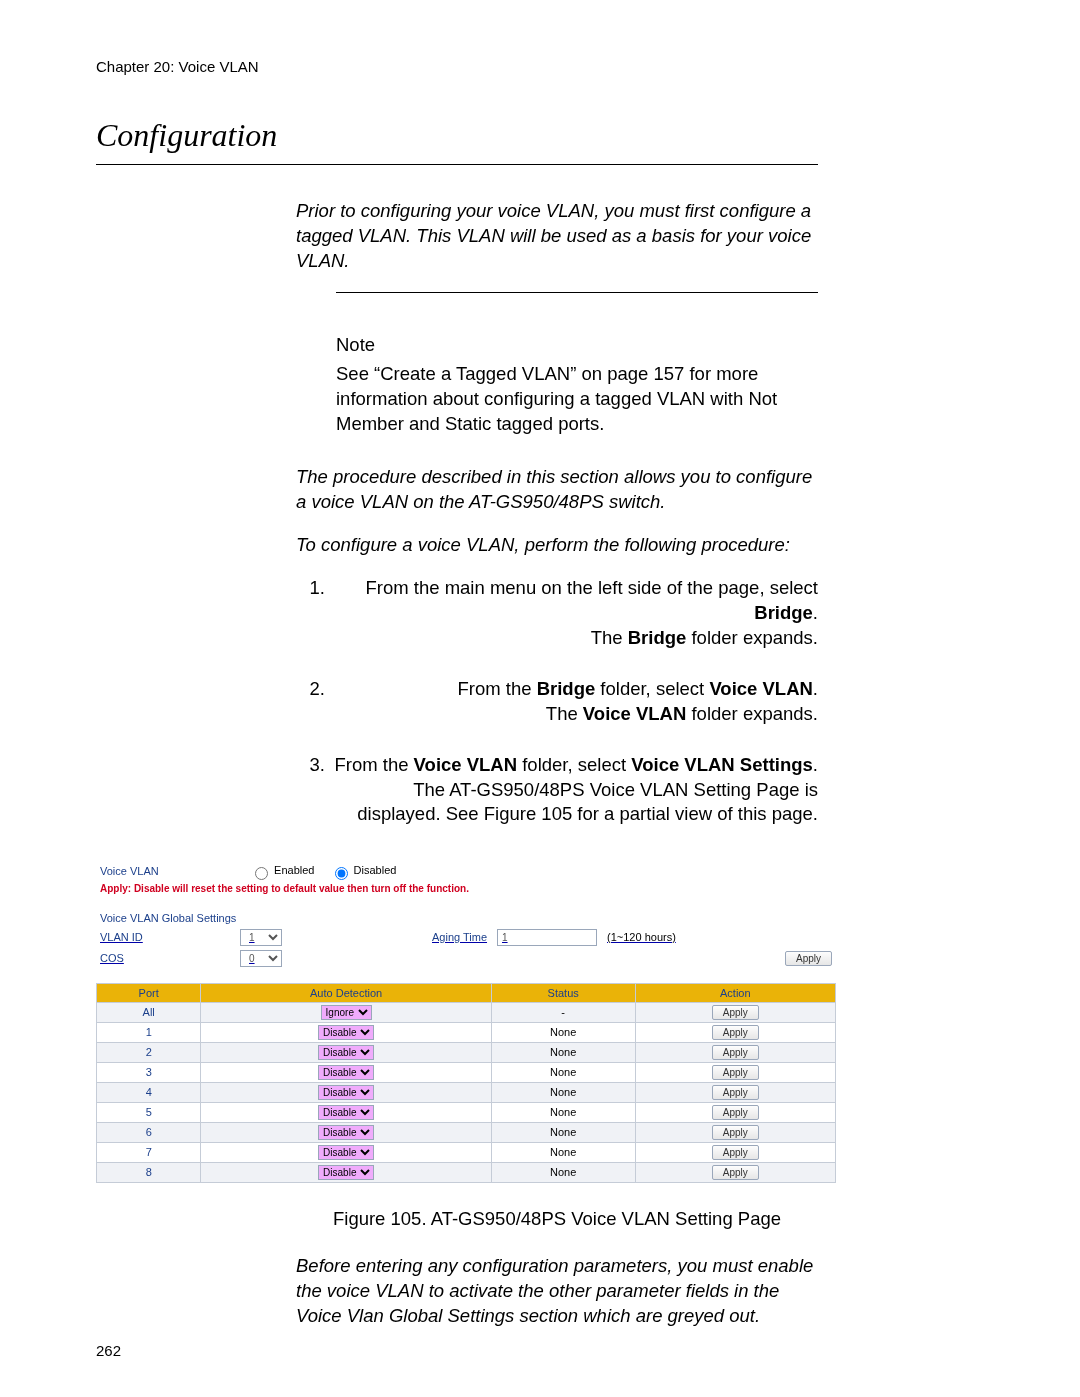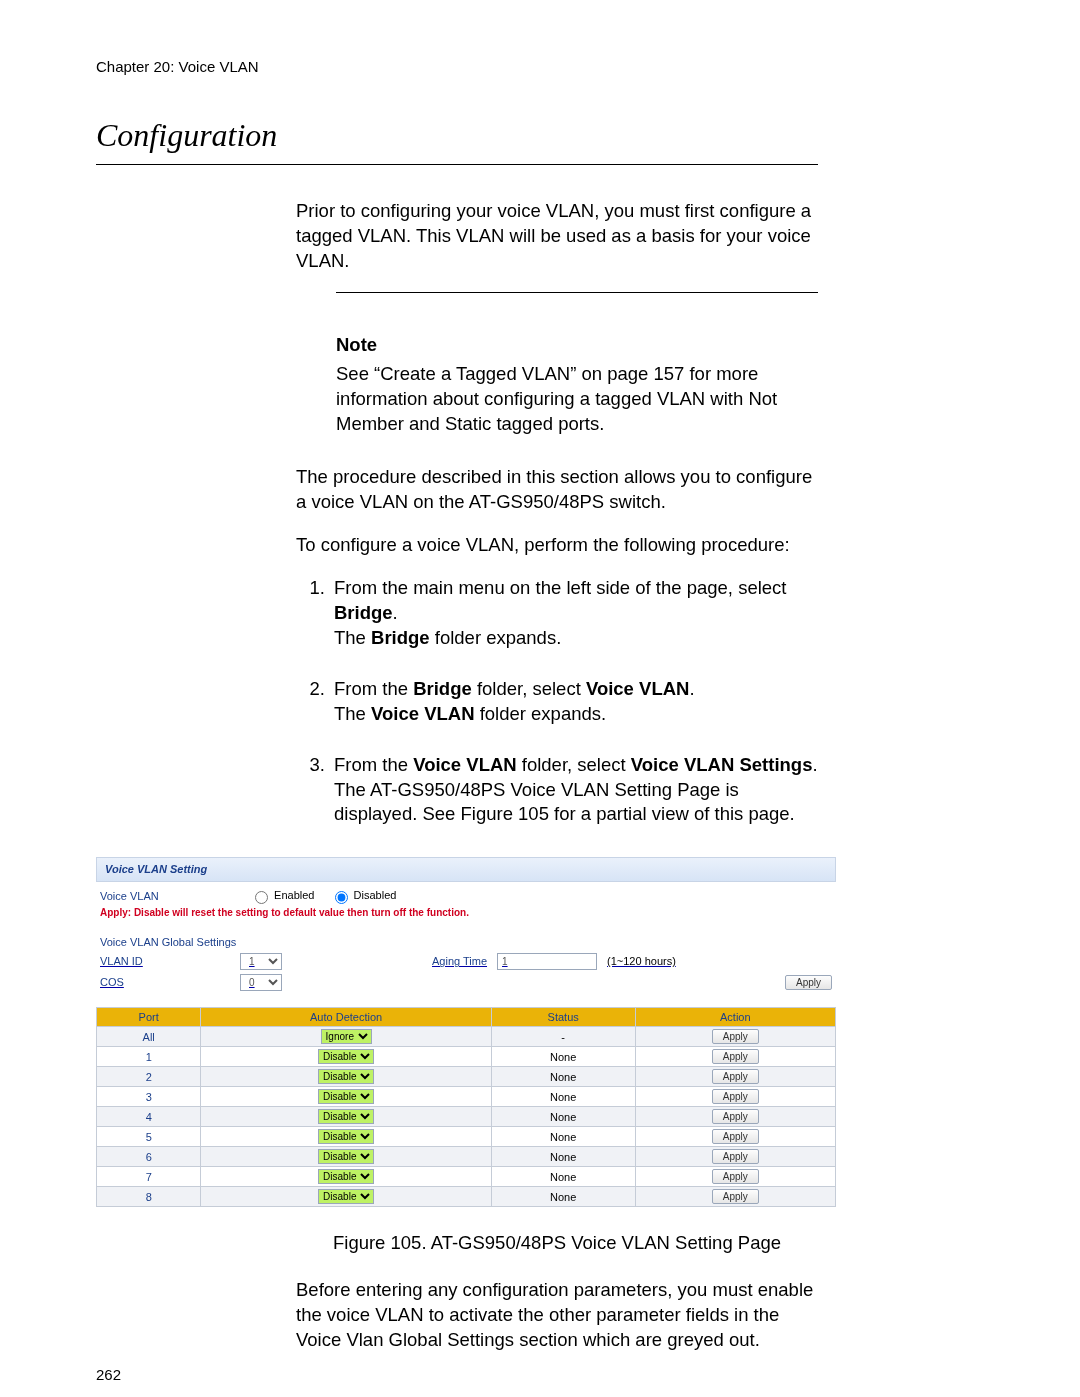--- a/index.html
+++ b/index.html
@@ -12,26 +12,26 @@
     font-family:Arial, Helvetica, sans-serif;
     color:#000;
     box-sizing:border-box;
     padding:58px 90px 50px 96px;
   }
   .chapter-header { font-size:15px; margin-bottom:42px; }
   h1.section-title { font-family:"Times New Roman", Times, serif; font-weight:400;
     font-size:32px; margin:0 0 10px 0;font-style:italic; }
   hr.title-rule { border:none; border-top:1px solid #000; margin:0 0 34px 0; }
   .body-col { margin-left:200px; font-size:18.5px; line-height:1.35; }
-  .body-col p { margin:0 0 18px 0; }
+  .body-col p { margin:0 0 18px 0;font-style:italic; }
   .note-block { margin:4px 0 28px 40px; }
   .note-block .note-rule { border:none; border-top:1px solid #000; margin:0 0 8px 0; width:100%; }
-  .note-block .note-label { font-weight:700; margin-bottom:4px;margin-top:40px; }
+  .note-block .note-label { font-weight:400; margin-bottom:4px;margin-top:40px; }
   ol.proc { list-style:decimal; margin:0 0 30px 0; padding-left:28px; }
-  ol.proc li { margin:0 0 26px 6px; padding-left:4px; }
+  ol.proc li { margin:0 0 26px 6px; padding-left:4px;text-align:right; }
   .caption { text-align:center; margin:24px 0 22px 0; font-size:18.5px; }
   .page-num { position:absolute; left:96px; bottom:38px; font-size:15px; }
 
   
   .embedded {
     margin-left:0; 
     width:740px;
     font-size:11px;
     line-height:1.3;
     color:#00a;
@@ -65,21 +65,21 @@
   }
   .apply-right { margin-left:auto; }
 
   
   table.port-table { width:100%; border-collapse:collapse; margin-top:14px; font-size:11px; }
   table.port-table th, table.port-table td { border:1px solid #c5ccd7; text-align:center; padding:2px 4px; }
   table.port-table th { background:#eab308; color:#1b3f8b; font-weight:400; }
   table.port-table tr.altrow td { background:#f0f2f6; }
   table.port-table td.portcell { color:#1b3f8b; }
   table.port-table .sel { padding:0; }
-  table.port-table select { font-size:10px; border:1px solid #9aa7ba; background:#bef264; }
+  table.port-table select { font-size:10px; border:1px solid #9aa7ba; background:#f0abfc; }
 </style>
 </head>
 <body>
 
 <div class="page">
 
   <div class="chapter-header">Chapter 20: Voice VLAN</div>
 
   <h1 class="section-title">Configuration</h1>
   <hr class="title-rule">
@@ -107,21 +107,20 @@
         <span>The </span><b>Voice VLAN</b><span> folder expands.</span>
       </li>
       <li>
         <span>From the </span><b>Voice VLAN</b><span> folder, select </span><b>Voice VLAN Settings</b><span>.</span><br>
         <span>The AT-GS950/48PS Voice VLAN Setting Page is displayed. See Figure 105 for a partial view of this page.</span>
       </li>
     </ol>
   </div>
 
   <div class="embedded">
-    <div class="panel-title-bar">Voice VLAN Setting</div>
 
     <div class="form-row">
       <span class="lbl">Voice VLAN</span>
       <span class="radio-grp">
         <label>
           <input type="radio" name="vv" style="">
           <span>Enabled</span>
         </label>
         <label>
           <input type="radio" name="vv" checked="" style="">

